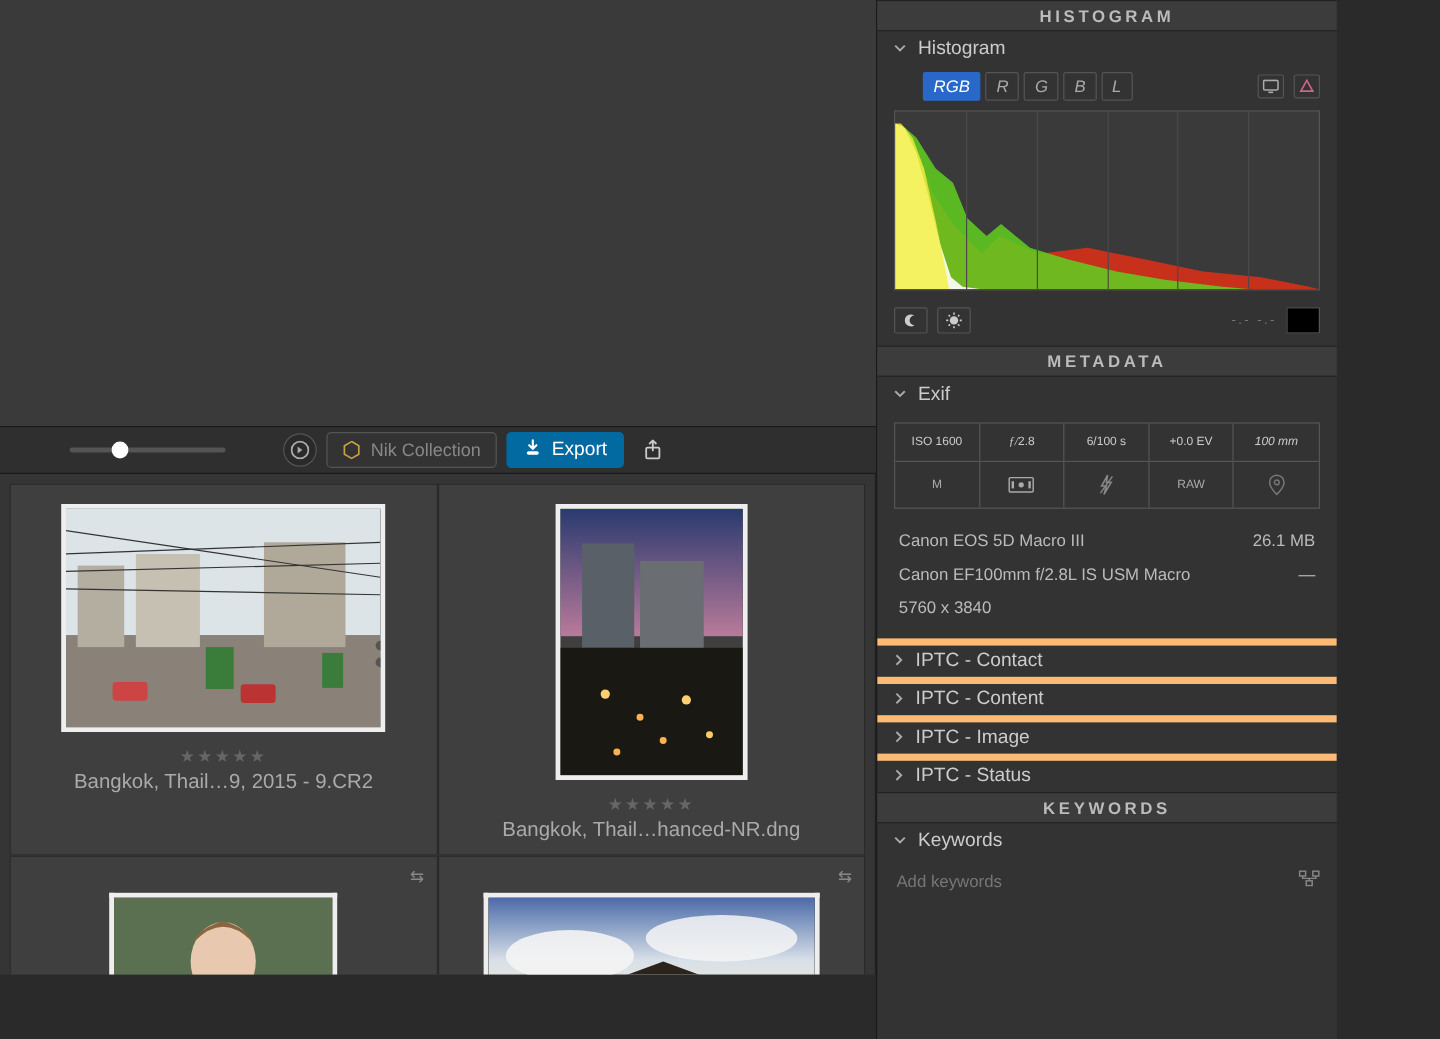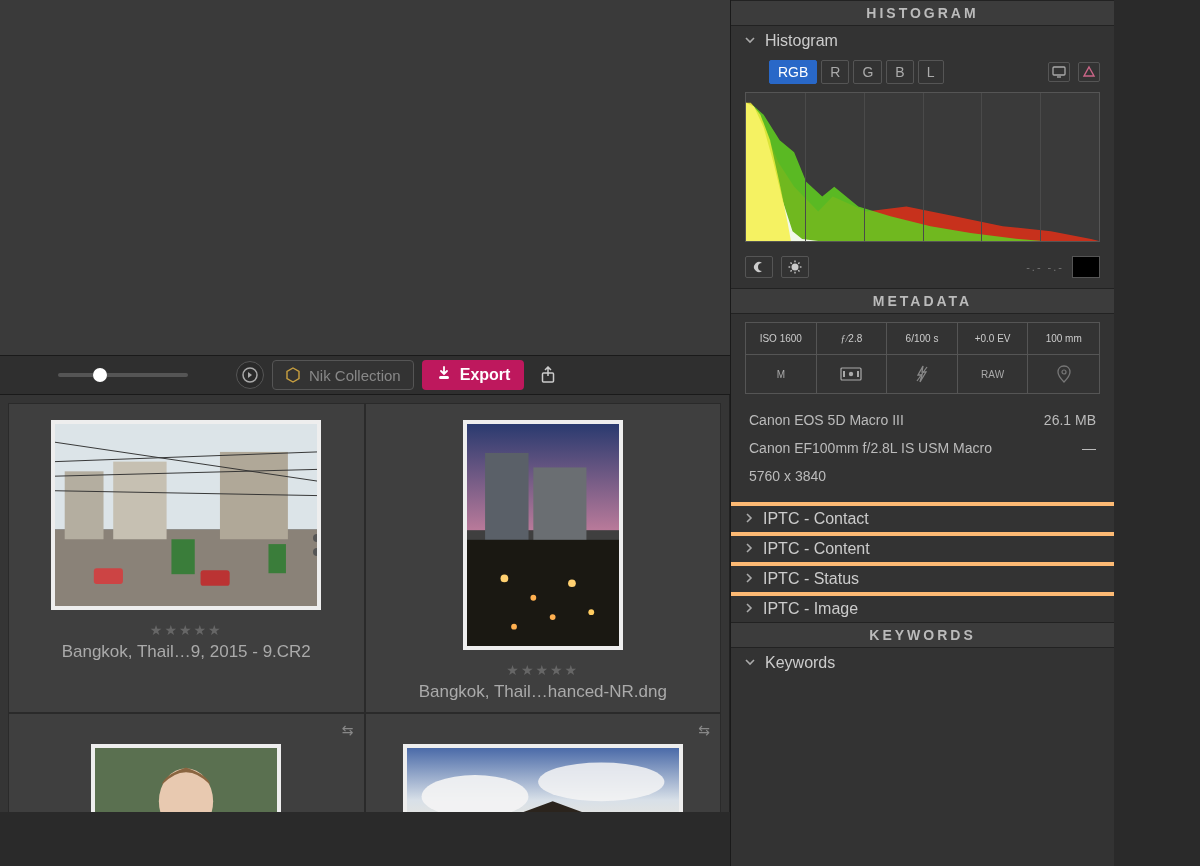--- a/index.html
+++ b/index.html
@@ -76,28 +76,28 @@
       font-size: 15px;
     }
     .hex-icon {
       width: 16px;
       height: 16px;
       display: inline-block;
     }
     .export-btn {
       height: 30px;
       padding: 0 14px;
-      background: #be185d;
+      background: #0369a1;
       border-radius: 4px;
       color: #fff;
       display: flex;
       align-items: center;
       gap: 8px;
       font-size: 16px;
-      font-weight: 700;
+      font-weight: 400;
     }
     .share-btn {
       width: 24px;
       height: 24px;
       color: #aaa;
       display: flex;
       align-items: center;
       justify-content: center;
       margin-left: 4px;
     }
@@ -198,35 +198,36 @@
       gap: 10px;
       padding: 6px 14px;
       cursor: pointer;
     }
     .subheader-right {
       display: flex;
       align-items: center;
       gap: 10px;
       padding: 4px 14px;
       cursor: pointer;
-      border-top: 4px solid #fdba74;
+      border-top: 6px solid #fdba74;
     }
     .chev {
       font-size: 10px;
       color: #aaa;
     }
     .sub-label {
       color: #ccc;
       font-size: 16px;
     }
     .hist-tabs {
       display: flex;
       gap: 4px;
       padding: 4px 14px 8px 38px;
       align-items: center;
+      font-style: italic;
     }
     .hist-tab {
       border: 1px solid #555;
       background: #333;
       color: #aaa;
       padding: 3px 8px;
       font-size: 14px;
       border-radius: 2px;
     }
     .hist-tab.active {
@@ -308,21 +309,21 @@
       border-right: 1px solid #555;
       border-bottom: 1px solid #555;
       padding: 10px 4px;
       text-align: center;
       font-size: 10px;
       color: #ccc;
       display: flex;
       align-items: center;
       justify-content: center;
     }
-    .exif-cell:nth-child(5n) { border-right: none; }
+    .exif-cell:nth-child(5n) { border-right: none; font-style: italic; }
     .exif-cell.row2 { border-bottom: none; color: #aaa; }
     .exif-rows {
       padding: 4px 18px 12px 18px;
       font-size: 14px;
       color: #bbb;
     }
     .exif-row {
       display: flex;
       justify-content: space-between;
       padding: 6px 0;
@@ -557,20 +558,28 @@
             <line x1="10.3" y1="3.7" x2="11.5" y2="2.5"></line>
           </g>
         </svg>
     </div>
     <span class="clip-text">-.- -.-</span>
     <div class="black-swatch"></div>
   </div>
 
   <div class="panel-section-title">METADATA</div>
 
+  <div class="subheader">
+    <span class="chev">
+      <svg width="10" height="10" viewBox="0 0 10 10">
+          <path d="M1 3 L5 7 L9 3" stroke="#aaa" stroke-width="1.6" fill="none"></path>
+        </svg>
+    </span>
+    <span class="sub-label">Exif</span>
+  </div>
 
   <div class="exif-grid">
     <div class="exif-cell">ISO 1600</div>
     <div class="exif-cell">
         <span class="italic-f">ƒ/</span>
         <span>2.8</span>
       </div>
     <div class="exif-cell">6/100 s</div>
     <div class="exif-cell">+0.0 EV</div>
     <div class="exif-cell">100 mm</div>
@@ -623,31 +632,42 @@
   <div class="subheader-right">
     <span class="chev"><svg width="8" height="10" viewBox="0 0 8 10">
           <path d="M2 1 L6 5 L2 9" stroke="#aaa" stroke-width="1.6" fill="none"></path>
         </svg></span>
     <span class="sub-label">IPTC - Content</span>
   </div>
   <div class="subheader-right">
     <span class="chev"><svg width="8" height="10" viewBox="0 0 8 10">
           <path d="M2 1 L6 5 L2 9" stroke="#aaa" stroke-width="1.6" fill="none"></path>
         </svg></span>
-    <span class="sub-label">IPTC - Status</span>
+    <span class="sub-label">IPTC - Image</span>
   </div>
   <div class="subheader-right">
     <span class="chev"><svg width="8" height="10" viewBox="0 0 8 10">
           <path d="M2 1 L6 5 L2 9" stroke="#aaa" stroke-width="1.6" fill="none"></path>
         </svg></span>
-    <span class="sub-label">IPTC - Image</span>
+    <span class="sub-label">IPTC - Status</span>
   </div>
 
   <div class="panel-section-title">KEYWORDS</div>
   <div class="subheader">
     <span class="chev">
       <svg width="10" height="10" viewBox="0 0 10 10">
           <path d="M1 3 L5 7 L9 3" stroke="#aaa" stroke-width="1.6" fill="none"></path>
         </svg>
     </span>
     <span class="sub-label">Keywords</span>
   </div>
+  <div class="kw-input">
+    <input type="text" placeholder="Add keywords" style="">
+    <span>
+      <svg width="18" height="14" viewBox="0 0 18 14">
+          <rect x="1" y="1" width="5" height="4" fill="none" stroke="#888" stroke-width="1.2"></rect>
+          <rect x="12" y="1" width="5" height="4" fill="none" stroke="#888" stroke-width="1.2"></rect>
+          <rect x="6.5" y="9" width="5" height="4" fill="none" stroke="#888" stroke-width="1.2"></rect>
+          <path d="M3.5 5 L3.5 7 L9 7 L9 9 M14.5 5 L14.5 7 L9 7" fill="none" stroke="#888" stroke-width="1.2"></path>
+        </svg>
+    </span>
+  </div>
 </div>
 
 </body></html>

